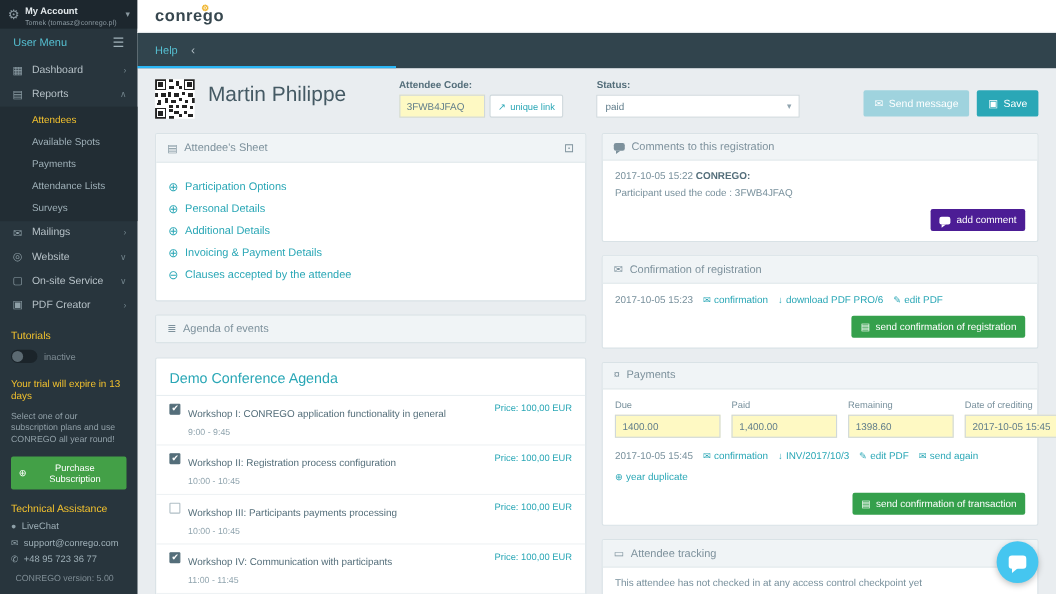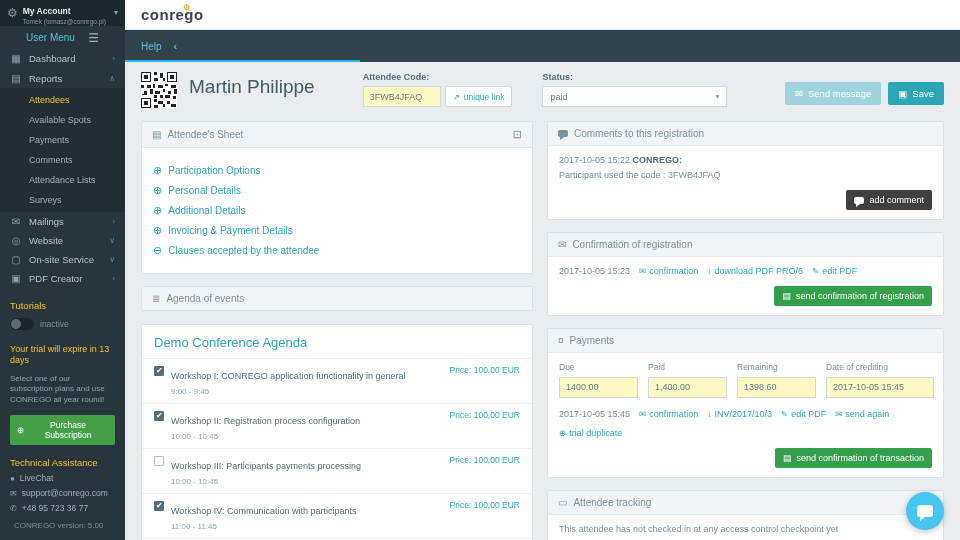--- a/index.html
+++ b/index.html
@@ -8,21 +8,21 @@
   .app { width:960px; height:540px; display:flex; overflow:hidden; }
 
   
   .sidebar { width:125px; flex:none; background:#28353d; color:#aebbc2; display:flex; flex-direction:column; }
   .account { height:30px; background:#1d272e; display:flex; align-items:center; padding:0 7px; gap:5px; cursor:pointer; }
   .account .gear { color:#8a98a0; font-size:12px; }
   .acct-txt { line-height:1.15; flex:1; overflow:hidden; }
   .acct-title { font-size:8.5px; font-weight:bold; color:#e4eaed; white-space:nowrap; }
   .acct-sub { font-size:6.5px; color:#8a98a0; white-space:nowrap; }
   .acct-caret { font-size:8px; color:#8a98a0; }
-  .user-menu { height:32px; display:flex; align-items:center; justify-content:space-between; padding:0 26px; }
+  .user-menu { height:32px; display:flex; align-items:center; justify-content:space-between; padding:0 12px; }
   .user-menu .um-label { color:#56c0d2; font-size:10px; }
   .user-menu .burger { color:#9fb0b8; font-size:12px; cursor:pointer; }
   .mi { height:26px; display:flex; align-items:center; gap:7px; padding:0 10px; font-size:9.5px; color:#b7c2c8; cursor:pointer; }
   .mi .ic { width:12px; color:#8fa0a8; font-size:10px; text-align:center; }
   .mi .chev { margin-left:auto; color:#6f8089; font-size:8px; }
   .submenu { background:#222d34; padding:2px 0; }
   .smi { height:20px; display:flex; align-items:center; padding:0 10px 0 29px; font-size:9px; color:#9fb0b8; cursor:pointer; }
   .smi.active { color:#f2c12e; }
   .side-sec { padding:0 10px; }
   .side-yellow { color:#f2c12e; font-size:9.5px; margin-top:12px; }
@@ -95,31 +95,31 @@
   .cb.checked::after { content:"✔"; color:#fff; font-size:8px; position:absolute; left:1px; top:-1px; }
   .ag-main { min-width:0; }
   .ag-title { font-size:9px; color:#546e7a; }
   .ag-time { font-size:8px; color:#90a4ae; margin-top:4px; }
   .ag-price { margin-left:auto; font-size:8.5px; color:#2aa7b6; white-space:nowrap; }
 
   .cm-line { font-size:9px; color:#78909c; }
   .cm-line b { color:#546e7a; }
   .cm-text { font-size:9px; color:#78909c; margin-top:5px; }
   .btn-row { display:flex; justify-content:flex-end; margin-top:10px; }
-  .btn-gray { background:#404040; font-size:9px; padding:5px 8px; }
+  .btn-gray { background:#4c1d95; font-size:9px; padding:5px 8px; }
   .btn-green { background:#35a04c; font-size:9px; padding:5px 8px; }
 
   .link-row { display:flex; align-items:flex-end; gap:9px; flex-wrap:wrap; font-size:9px; }
   .lr-time { color:#78909c; }
   .tlink { color:#2aa7b6; display:inline-flex; align-items:center; gap:3px; cursor:pointer; }
   .tlink .ic { font-size:8.5px; }
 
   .pay-fields { display:flex; gap:10px; }
   .pf-label { font-size:8.5px; color:#78909c; margin-bottom:4px; }
-  .pf input { width:79px; }
+  .pf input { width:96px; }
   .pf.wide input { width:108px; }
 
   .track-txt { font-size:9px; color:#78909c; }
 
   
   .bubble-ic { position:relative; width:10px; height:7px; background:currentColor; border-radius:2px; display:inline-block; flex:none; }
   .bubble-ic::after { content:""; position:absolute; left:2px; bottom:-3px; width:0; height:0;
                       border-top:3px solid; border-right:4px solid transparent; color:inherit; }
   .fab { position:absolute; right:16px; bottom:10px; width:38px; height:38px; border-radius:50%; background:#45c6f0;
          box-shadow:0 2px 6px rgba(0,0,0,.25); display:flex; align-items:center; justify-content:center; cursor:pointer; z-index:6; }
@@ -153,21 +153,20 @@
     </div>
     <div class="mi">
       <span class="ic">▤</span>
       <span>Reports</span>
       <span class="chev">∧</span>
     </div>
     <div class="submenu">
       <div class="smi active">Attendees</div>
       <div class="smi">Available Spots</div>
       <div class="smi">Payments</div>
-      <div class="smi">Comments</div>
       <div class="smi">Attendance Lists</div>
       <div class="smi">Surveys</div>
     </div>
     <div class="mi">
       <span class="ic">✉</span>
       <span>Mailings</span>
       <span class="chev">›</span>
     </div>
     <div class="mi">
       <span class="ic">◎</span>
@@ -470,21 +469,21 @@
                 <span class="tlink">
                   <span class="ic">✎</span>
                   <span>edit PDF</span>
                 </span>
                 <span class="tlink">
                   <span class="ic">✉</span>
                   <span>send again</span>
                 </span>
                 <span class="tlink">
                   <span class="ic">⊕</span>
-                  <span>trial duplicate</span>
+                  <span>year duplicate</span>
                 </span>
               </div>
               <div class="btn-row">
                 <button class="btn btn-green">
                   <span>▤</span>
                   <span>send confirmation of transaction</span>
                 </button>
               </div>
             </div>
           </div>

